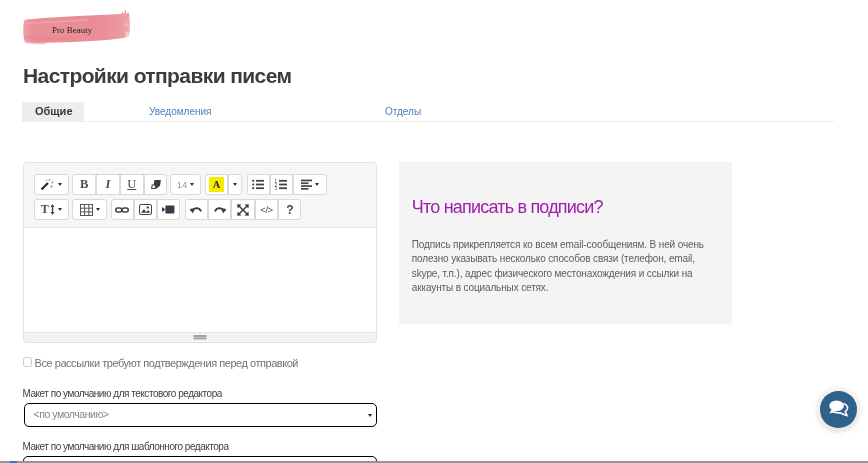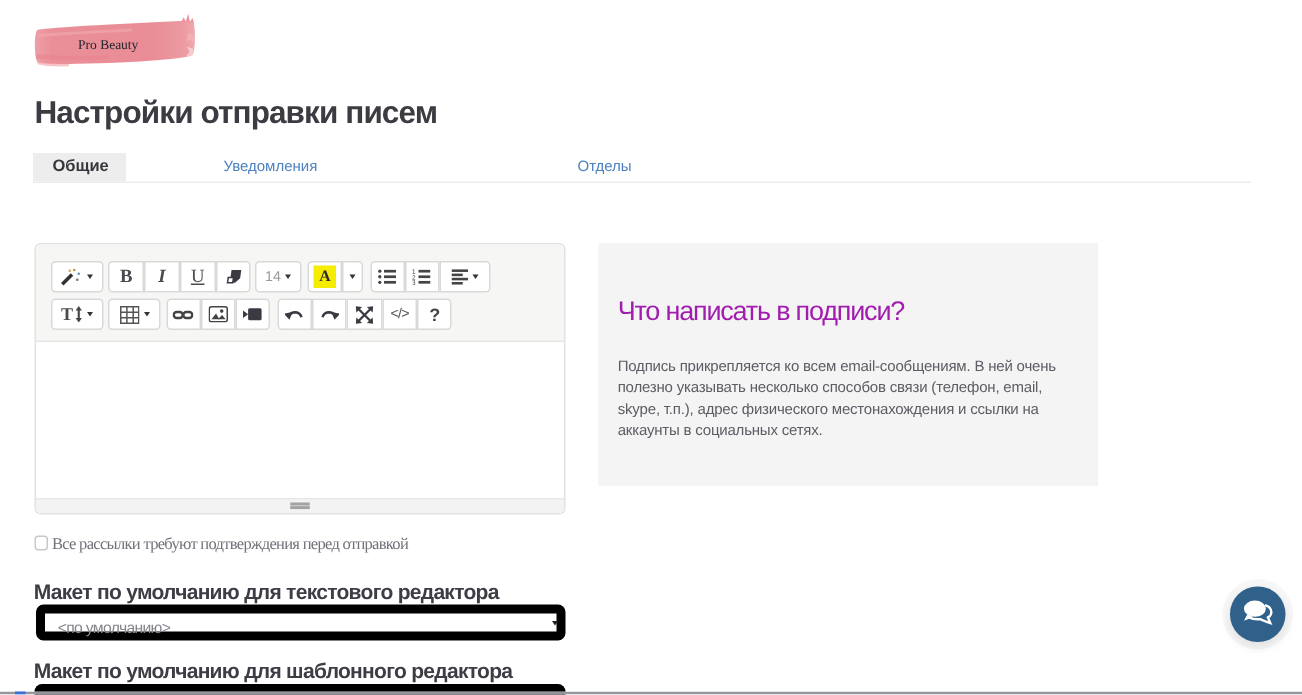--- a/index.html
+++ b/index.html
@@ -29,26 +29,26 @@
   .ser{font-family:"Liberation Serif",serif;font-size:12.5px;font-weight:bold;}
   #edbody{position:absolute;left:0;top:64.3px;width:100%;font-size:9.5px;color:#56565e;line-height:19px;padding:4.8px 8px 0 6.7px;box-sizing:border-box;letter-spacing:0.1px;}
   #edstatus{position:absolute;left:0;bottom:0;width:100%;height:9.7px;background:#f3f3f3;border-top:1px solid #e7e7e7;border-radius:0 0 4px 4px;box-sizing:border-box;}
   #grip{position:absolute;left:50%;top:2.2px;width:13px;height:1.4px;background:#a2a2a2;box-shadow:0 2.4px 0 #a2a2a2;transform:translateX(-50%);}
   
   #info{left:399px;top:161.6px;width:333px;height:162px;background:#f3f4f3;}
   #infoh{position:absolute;left:12.8px;top:36px;font-size:18px;color:#a21caf;letter-spacing:-0.8px;line-height:19px;}
   #infop{position:absolute;left:12.8px;top:76.2px;font-size:10px;line-height:14.5px;color:#5c5c64;letter-spacing:-0.13px;}
   
   #cb{left:22.8px;top:357.2px;width:9.7px;height:9.9px;border:1px solid #c9c9c9;border-radius:2.5px;background:#fff;box-sizing:border-box;}
-  #cblbl{left:34.6px;top:357.4px;font-size:11px;color:#71717a;letter-spacing:-0.46px;line-height:12px;font-family:Liberation Serif, serif;}
-  
-  .lbl{font-size:14px;font-weight:bold;color:#3d3d45;letter-spacing:-0.47px;line-height:12px;}
+  #cblbl{left:34.6px;top:357.4px;font-size:11px;color:#71717a;letter-spacing:-0.46px;line-height:12px;}
+  
+  .lbl{font-size:10px;font-weight:normal;color:#3d3d45;letter-spacing:-0.47px;line-height:12px;}
   #lbl1{left:22.5px;top:387.5px;}
   #lbl2{left:22.5px;top:440.7px;}
-  .sel{border:6px solid #000000;border-radius:5px;background:#fff;box-sizing:border-box;position:absolute;}
+  .sel{border:1px solid #000000;border-radius:5px;background:#fff;box-sizing:border-box;position:absolute;}
   #sel1{left:24px;top:403.4px;width:352.7px;height:23.5px;}
   #sel1 .t{position:absolute;left:8.5px;top:3.4px;font-size:10.5px;color:#85858d;line-height:12px;letter-spacing:-0.46px;}
   #selcaret{position:absolute;left:368.2px;top:413.9px;width:0;height:0;border-left:2.1px solid transparent;border-right:2.1px solid transparent;border-top:3px solid #222;}
   #sel2{left:22.9px;top:456px;width:353.8px;height:12px;border-radius:5px 5px 0 0;}
   
   #botline{left:0;top:461.2px;width:868px;height:1.8px;background:linear-gradient(#c9cbcd 0%,#c9cbcd 25%,#93979b 25%,#93979b 100%);}
   #botblue{left:10px;top:461.4px;width:7px;height:1.6px;background:#3c6fd6;}
   
   #chat{left:820.3px;top:391.3px;width:36.7px;height:36.7px;border-radius:50%;background:#30618a;box-shadow:0 0 0 5px rgba(120,120,120,0.06),0 3px 8px rgba(0,0,0,0.10);}
 </style>

